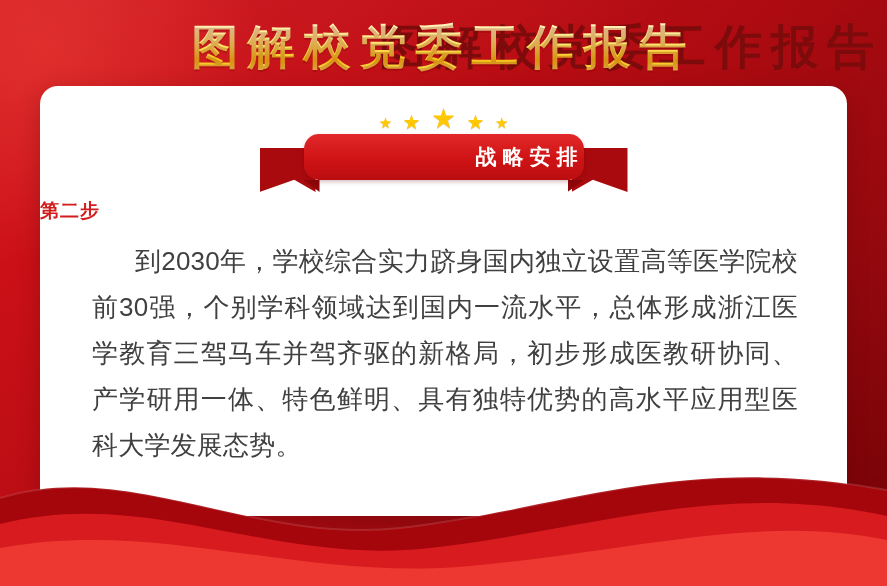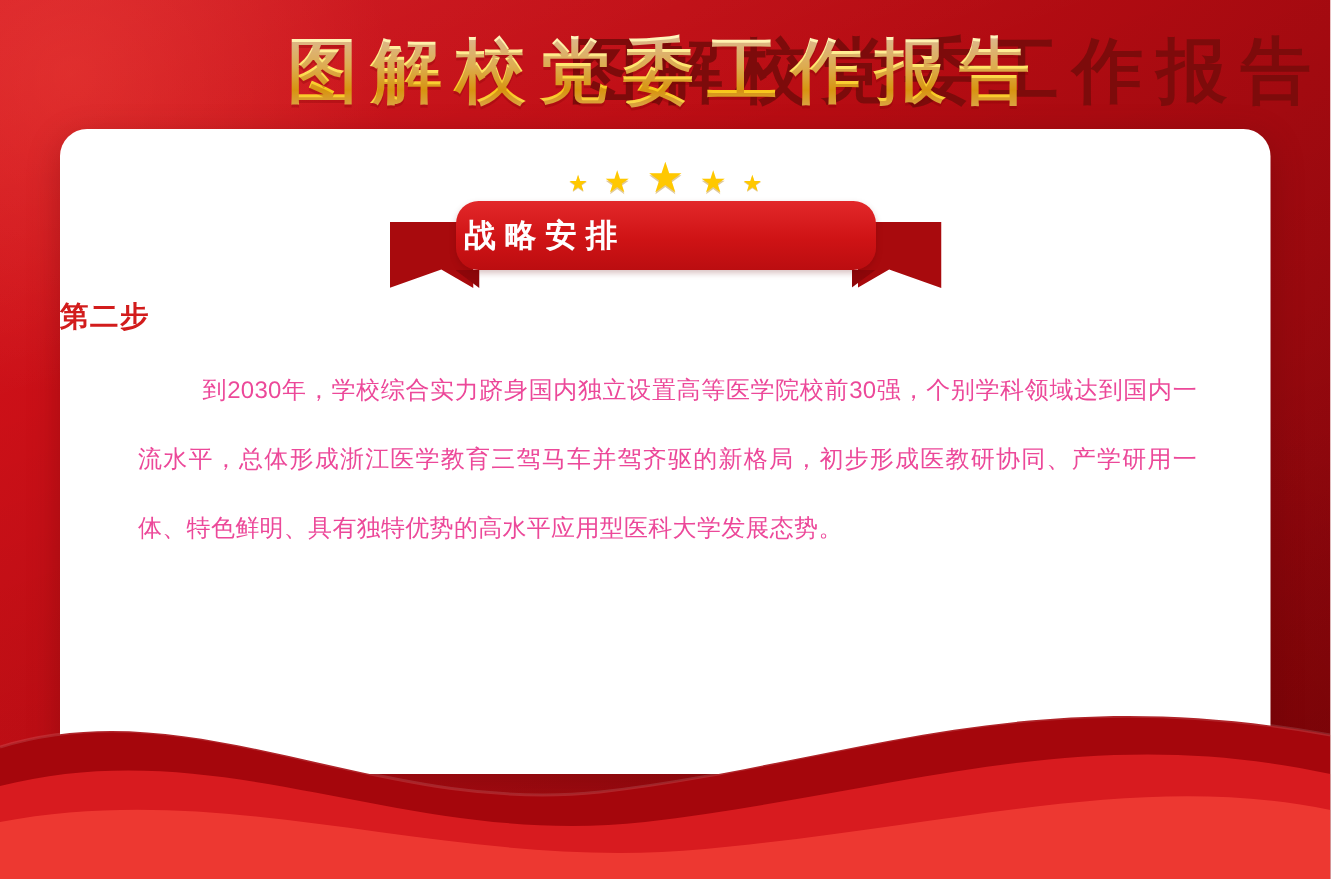--- a/index.html
+++ b/index.html
@@ -125,21 +125,21 @@
     position: absolute;
     left: 44px;
     top: 0;
     width: 280px;
     height: 46px;
     background: linear-gradient(180deg, #e2282a 0%, #cf1315 55%, #bb0d10 100%);
     border-radius: 15px;
     box-shadow: 0 2px 4px rgba(100,0,0,0.25);
     display: flex;
     align-items: center;
-    justify-content: flex-start;
+    justify-content: flex-end;
   }
   .ribbon-label {
     color: #ffffff;
     font-size: 21px;
     font-weight: bold;
     letter-spacing: 6px;
     text-indent: 6px;
     font-family: "Liberation Sans", sans-serif;
   }
   .ribbon-tail {
@@ -176,23 +176,23 @@
     font-size: 19px;
     font-weight: bold;
     color: #d21c1c;
     letter-spacing: 1px;
   }
   .body-text {
     position: absolute;
     top: 152px;
     left: 52px;
     width: 706px;
-    font-size: 16px;
+    font-size: 26px;
     line-height: 46px;
-    color: #ec4899;
+    color: #404040;
     text-indent: 43px;
     text-align: justify;
     letter-spacing: 0.2px;
   }
 
   
   .wave-wrap {
     position: absolute;
     left: 0;
     bottom: 0;

